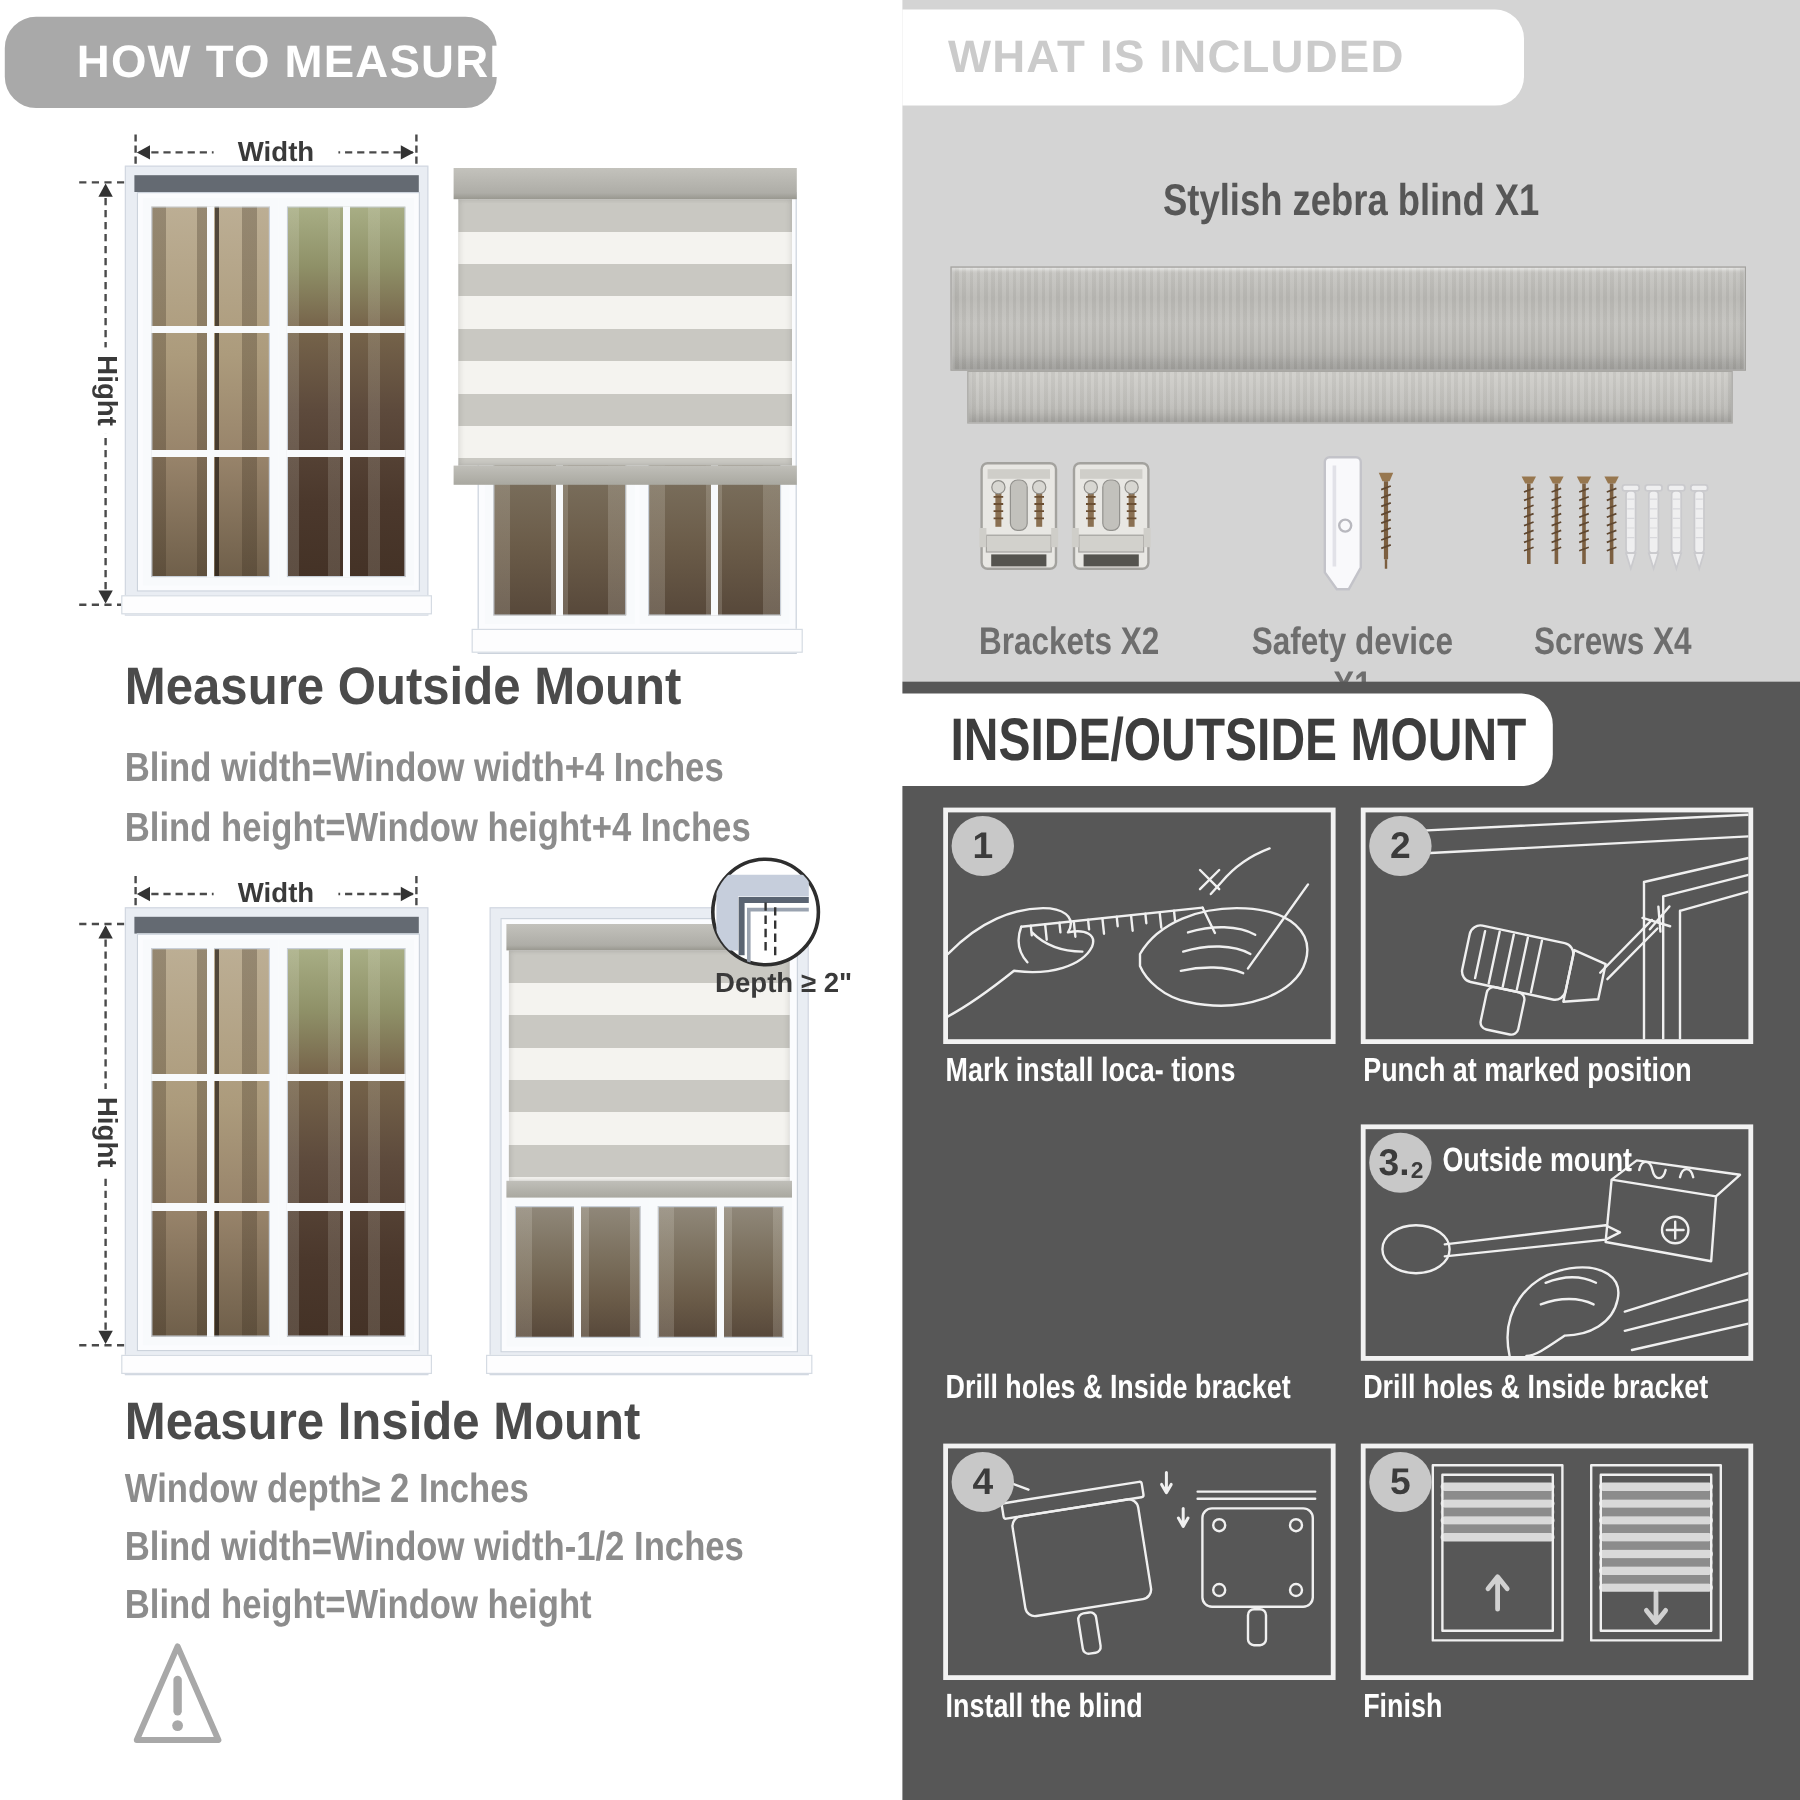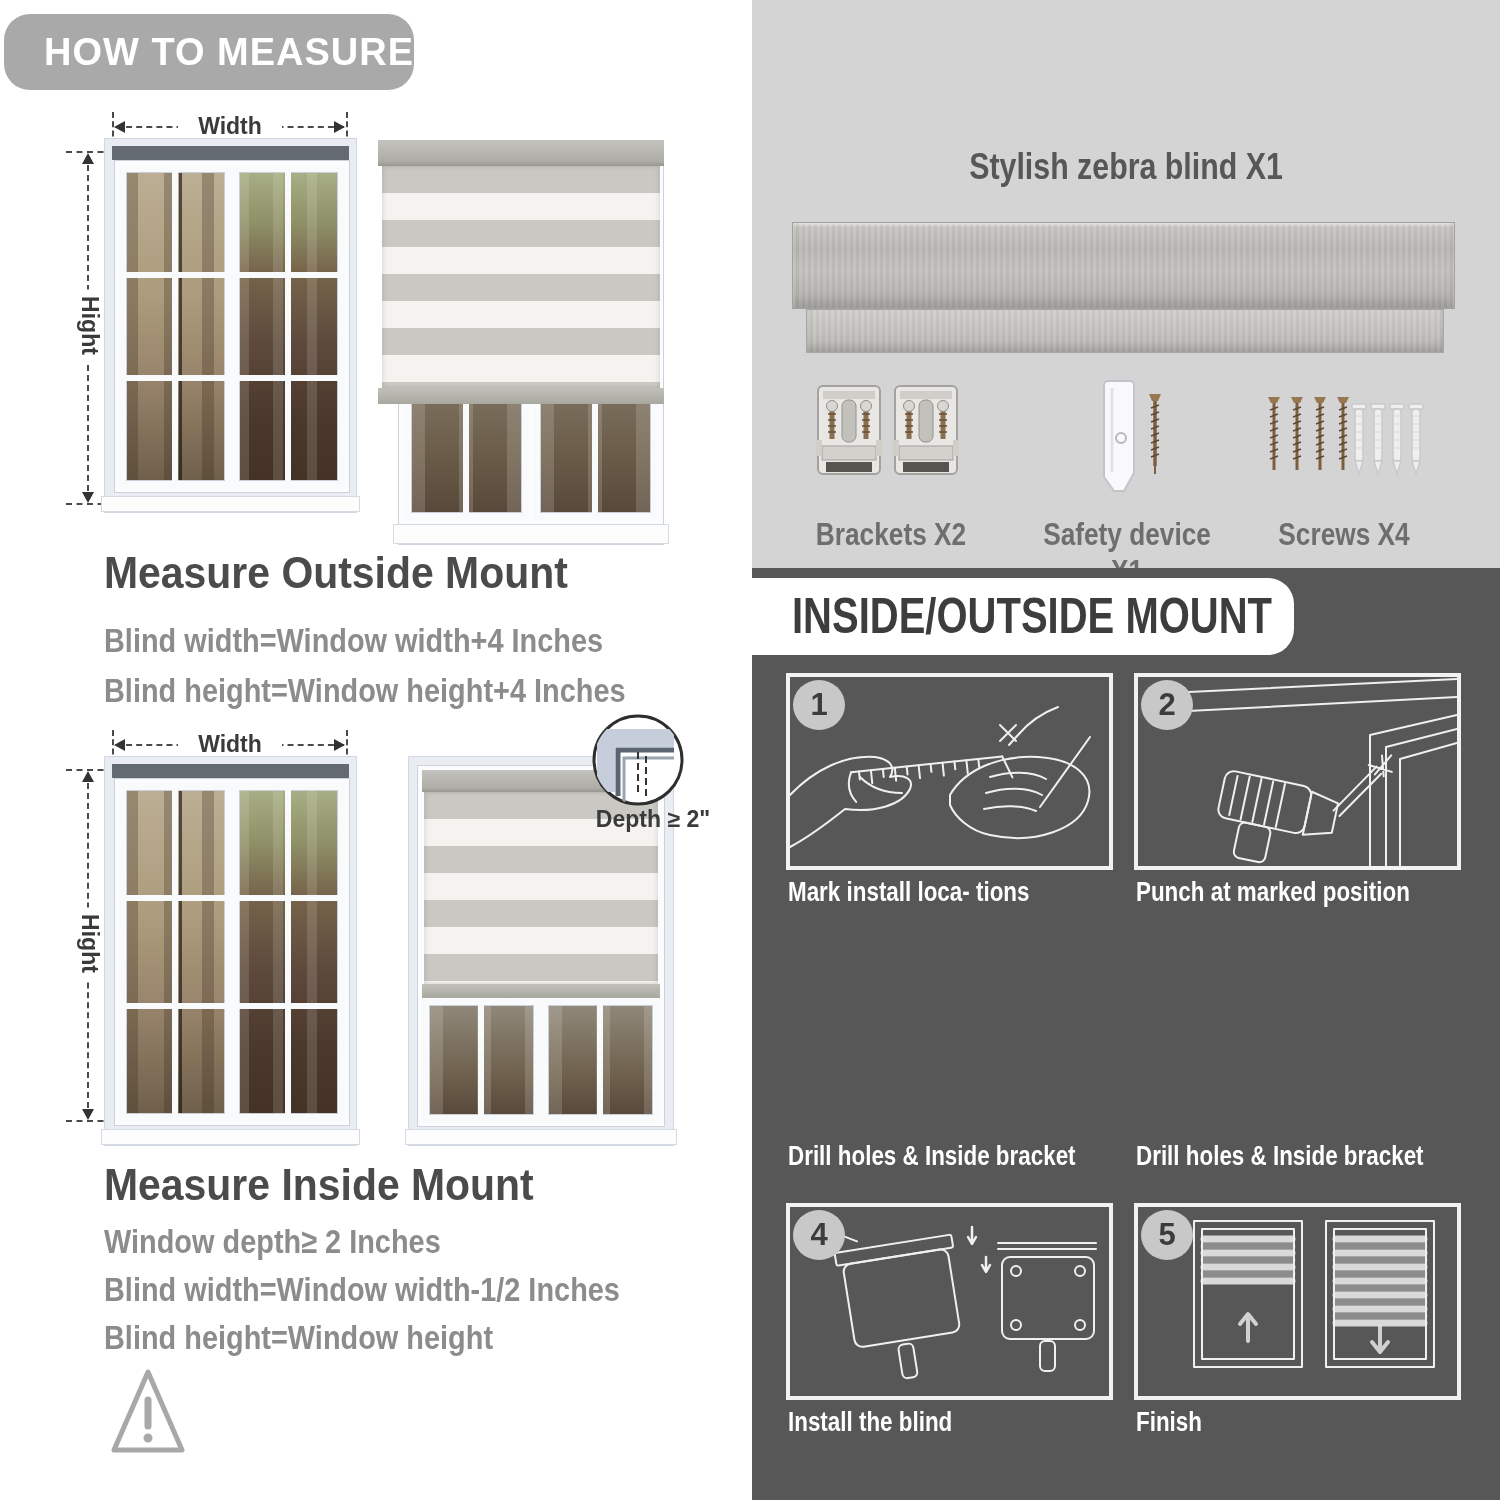--- a/index.html
+++ b/index.html
@@ -7,21 +7,21 @@
           font-family:"Liberation Sans","DejaVu Sans",sans-serif;}
   .abs{position:absolute;}
   .t{position:absolute;font-weight:bold;white-space:nowrap;}
   .cond80{transform:scaleX(.80);transform-origin:0 50%;}
   .cond85{transform:scaleX(.85);transform-origin:0 50%;}
   .cond93{transform:scaleX(.93);transform-origin:0 50%;}
   .condC{transform:scaleX(.82);transform-origin:50% 50%;}
 
   
   .hdr-left{left:4px;top:14px;width:410px;height:76px;background:#a9a9a9;border-radius:26px;
-            color:#ffffff;font-size:38px;font-weight:bold;line-height:76px;padding-left:40px;box-sizing:border-box;letter-spacing:1px;}
+            color:#ffffff;font-size:38px;font-weight:bold;line-height:76px;padding-left:60px;box-sizing:border-box;letter-spacing:1px;}
   .measure-head{font-size:44px;color:#4b4b4b;}
   .measure-line{font-size:34px;color:#8c8c8c;}
   .warn-line{font-size:26px;color:#9f9f9f;line-height:30px;}
 
   
   .dimline-h{position:absolute;border-top:2px dashed #4a4a4a;}
   .dimline-v{position:absolute;border-left:2px dashed #4a4a4a;}
   .dimtick-h{position:absolute;border-top:2px dashed #4a4a4a;}
   .ah{position:absolute;width:0;height:0;border:solid transparent;}
   .ah-l{border-width:6px 11px 6px 0;border-right-color:#333;}
@@ -209,20 +209,21 @@
   <div class="t measure-line cond85" style="left:104px;top:1270px;">Blind width=Window width-1/2 Inches</div>
   <div class="t measure-line cond85" style="left:104px;top:1318px;">Blind height=Window height</div>
 
   <svg class="abs" style="left:108px;top:1364px;" width="80" height="96" viewBox="0 0 80 96">
     <path d="M40,8 L74,86 L6,86 Z" fill="none" stroke="#a8a8a8" stroke-width="5" stroke-linejoin="round"></path>
     <line x1="40" y1="36" x2="40" y2="62" stroke="#a8a8a8" stroke-width="7" stroke-linecap="round"></line>
     <circle cx="40" cy="74" r="4.5" fill="#a8a8a8"></circle>
   </svg>
 
   <div class="abs right-light"></div>
+  <div class="abs t hdr-included"><span>WHAT IS INCLUDED</span></div>
   <div class="t product-title condC" style="left:752px;top:146px;width:748px;text-align:center;">Stylish zebra blind X1</div>
   <div class="abs bar-top"></div>
   <div class="abs bar-bottom"></div>
 
   <svg class="abs" style="left:816px;top:384px;" width="66" height="102" viewBox="0 0 66 102">
     <rect x="2" y="2" width="62" height="88" rx="5" fill="#e8e7e3" stroke="#a3a29e" stroke-width="2"></rect>
     <rect x="7" y="7" width="52" height="8" fill="#cfcec9"></rect>
     <rect x="26" y="16" width="14" height="42" rx="6" fill="#c2c1bc" stroke="#93928e"></rect>
     <rect x="13.5" y="25" width="5" height="30" fill="#8a7052"></rect>
       <path d="M12,30 h8 M12,36 h8 M12,42 h8 M12,48 h8" stroke="#6b4f33" stroke-width="1.5"></path>
@@ -343,20 +344,35 @@
         <path d="M195,122 L228,70 M202,126 L234,76"></path>
         <path d="M231,58 l6,20 M220,70 l24,2 M240,56 l-12,22"></path>
       </g>
     </svg>
     <div class="badge"><span>2</span></div>
   </div>
   <div class="caption cond80" style="left:1136px;top:876px;">Punch at  marked position</div>
 
   <div class="caption cond80" style="left:788px;top:1140px;">Drill holes &amp;  Inside bracket</div>
 
+  <div class="panel" style="left:1134px;top:937px;">
+    <svg class="art" viewBox="0 0 319 189" fill="none" stroke="#f0f0f0" stroke-width="2" stroke-linecap="round" stroke-linejoin="round">
+      <path d="M205,42 L226,26 L312,38 L292,56 Z M205,42 L292,56 L288,110 L200,94 Z"></path>
+      <circle cx="258" cy="84" r="11"></circle>
+        <path d="M251,84 h14 M258,77 v14"></path>
+      <path d="M228,34 c2,-9 9,-9 11,0 c2,9 9,9 11,0 M262,40 c2,-9 9,-9 11,0"></path>
+      <path d="M66,96 L200,80 M66,106 L200,92 M200,80 L212,86 L200,92"></path>
+      <ellipse cx="42" cy="100" rx="28" ry="20"></ellipse>
+      <path d="M120,189 C112,152 134,122 170,116 C198,112 214,124 210,142 C206,162 186,172 166,172 C154,180 142,189 134,189"></path>
+      <path d="M150,128 C165,122 180,122 192,128 M146,146 C162,140 178,140 190,146"></path>
+      <path d="M216,152 L319,120 M216,168 L319,142 M222,184 L319,162"></path>
+    </svg>
+    <div class="badge"><span>3.</span><span class="bsub">2</span></div>
+    <div class="panel-label cond80">Outside mount</div>
+  </div>
   <div class="caption cond80" style="left:1136px;top:1140px;">Drill holes &amp;  Inside bracket</div>
 
   <div class="panel" style="left:786px;top:1203px;">
     <svg class="art" viewBox="0 0 319 189" fill="none" stroke="#f0f0f0" stroke-width="2" stroke-linecap="round" stroke-linejoin="round">
       <g transform="rotate(-9 112 88)">
         <path d="M48,30 L62,20 L76,28"></path>
         <rect x="52" y="36" width="118" height="13" rx="2"></rect>
         <rect x="58" y="49" width="106" height="84" rx="8"></rect>
         <rect x="100" y="137" width="15" height="34" rx="5"></rect>
       </g>

